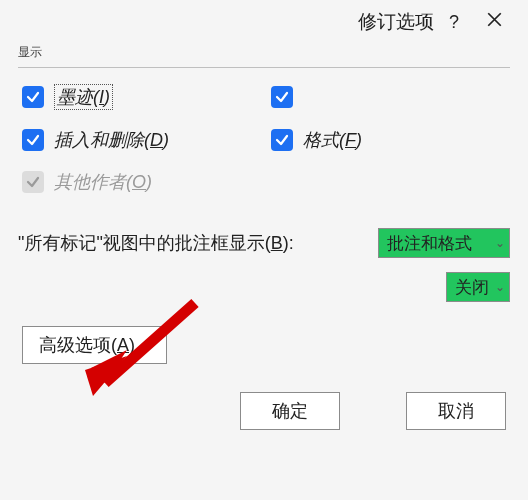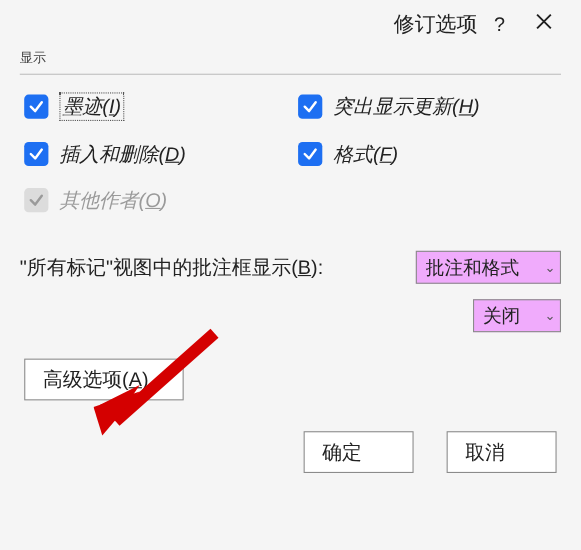--- a/index.html
+++ b/index.html
@@ -99,31 +99,31 @@
     align-items: center;
     margin-bottom: 14px;
   }
   .row-label {
     font-size: 18px;
     color: #222;
   }
   .select {
     margin-left: auto;
     border: 1px solid #8b8b8b;
-    background: #f0abfc;
+    background: #22c55e;
     height: 30px;
     display: flex;
     align-items: center;
     padding: 0 4px 0 8px;
     font-size: 17px;
     color: #222;
     cursor: pointer;
   }
   .select.wide { width: 132px; }
-  .select.narrow { width: 80px; }
+  .select.narrow { width: 64px; }
   .select .arrow { margin-left: auto; font-size: 12px; color: #555; }
   .btn-row {
     display: flex;
     gap: 20px;
     margin-top: 24px;
     padding-left: 4px;
   }
   .btn {
     border: 1px solid #8b8b8b;
     background: #fff;
@@ -134,20 +134,22 @@
   }
   .footer {
     display: flex;
     gap: 30px;
     justify-content: flex-end;
     margin-top: 28px;
     padding-right: 4px;
   }
   .footer .btn {
     min-width: 100px;
+    text-align: center;
+    margin-left: 36px;
   }
   .arrow-annot {
     position: absolute;
     left: 85px;
     top: 298px;
     pointer-events: none;
   }
   u { text-decoration: underline; }
 </style>
 </head>
@@ -177,21 +179,20 @@
       </div>
       <span class="check-label focused">墨迹(<u>I</u>)</span>
     </div>
 
     <div class="check-item">
       <div class="cbox checked">
         <svg viewBox="0 0 14 14">
             <path d="M2 7 L6 11 L12 3" fill="none" stroke-width="2.2" stroke-linecap="round" stroke-linejoin="round"></path>
           </svg>
       </div>
-      <span class="check-label">突出显示更新(<u>H</u>)</span>
     </div>
 
     <div class="check-item">
       <div class="cbox checked">
         <svg viewBox="0 0 14 14">
             <path d="M2 7 L6 11 L12 3" fill="none" stroke-width="2.2" stroke-linecap="round" stroke-linejoin="round"></path>
           </svg>
       </div>
       <span class="check-label">插入和删除(<u>D</u>)</span>
     </div>

